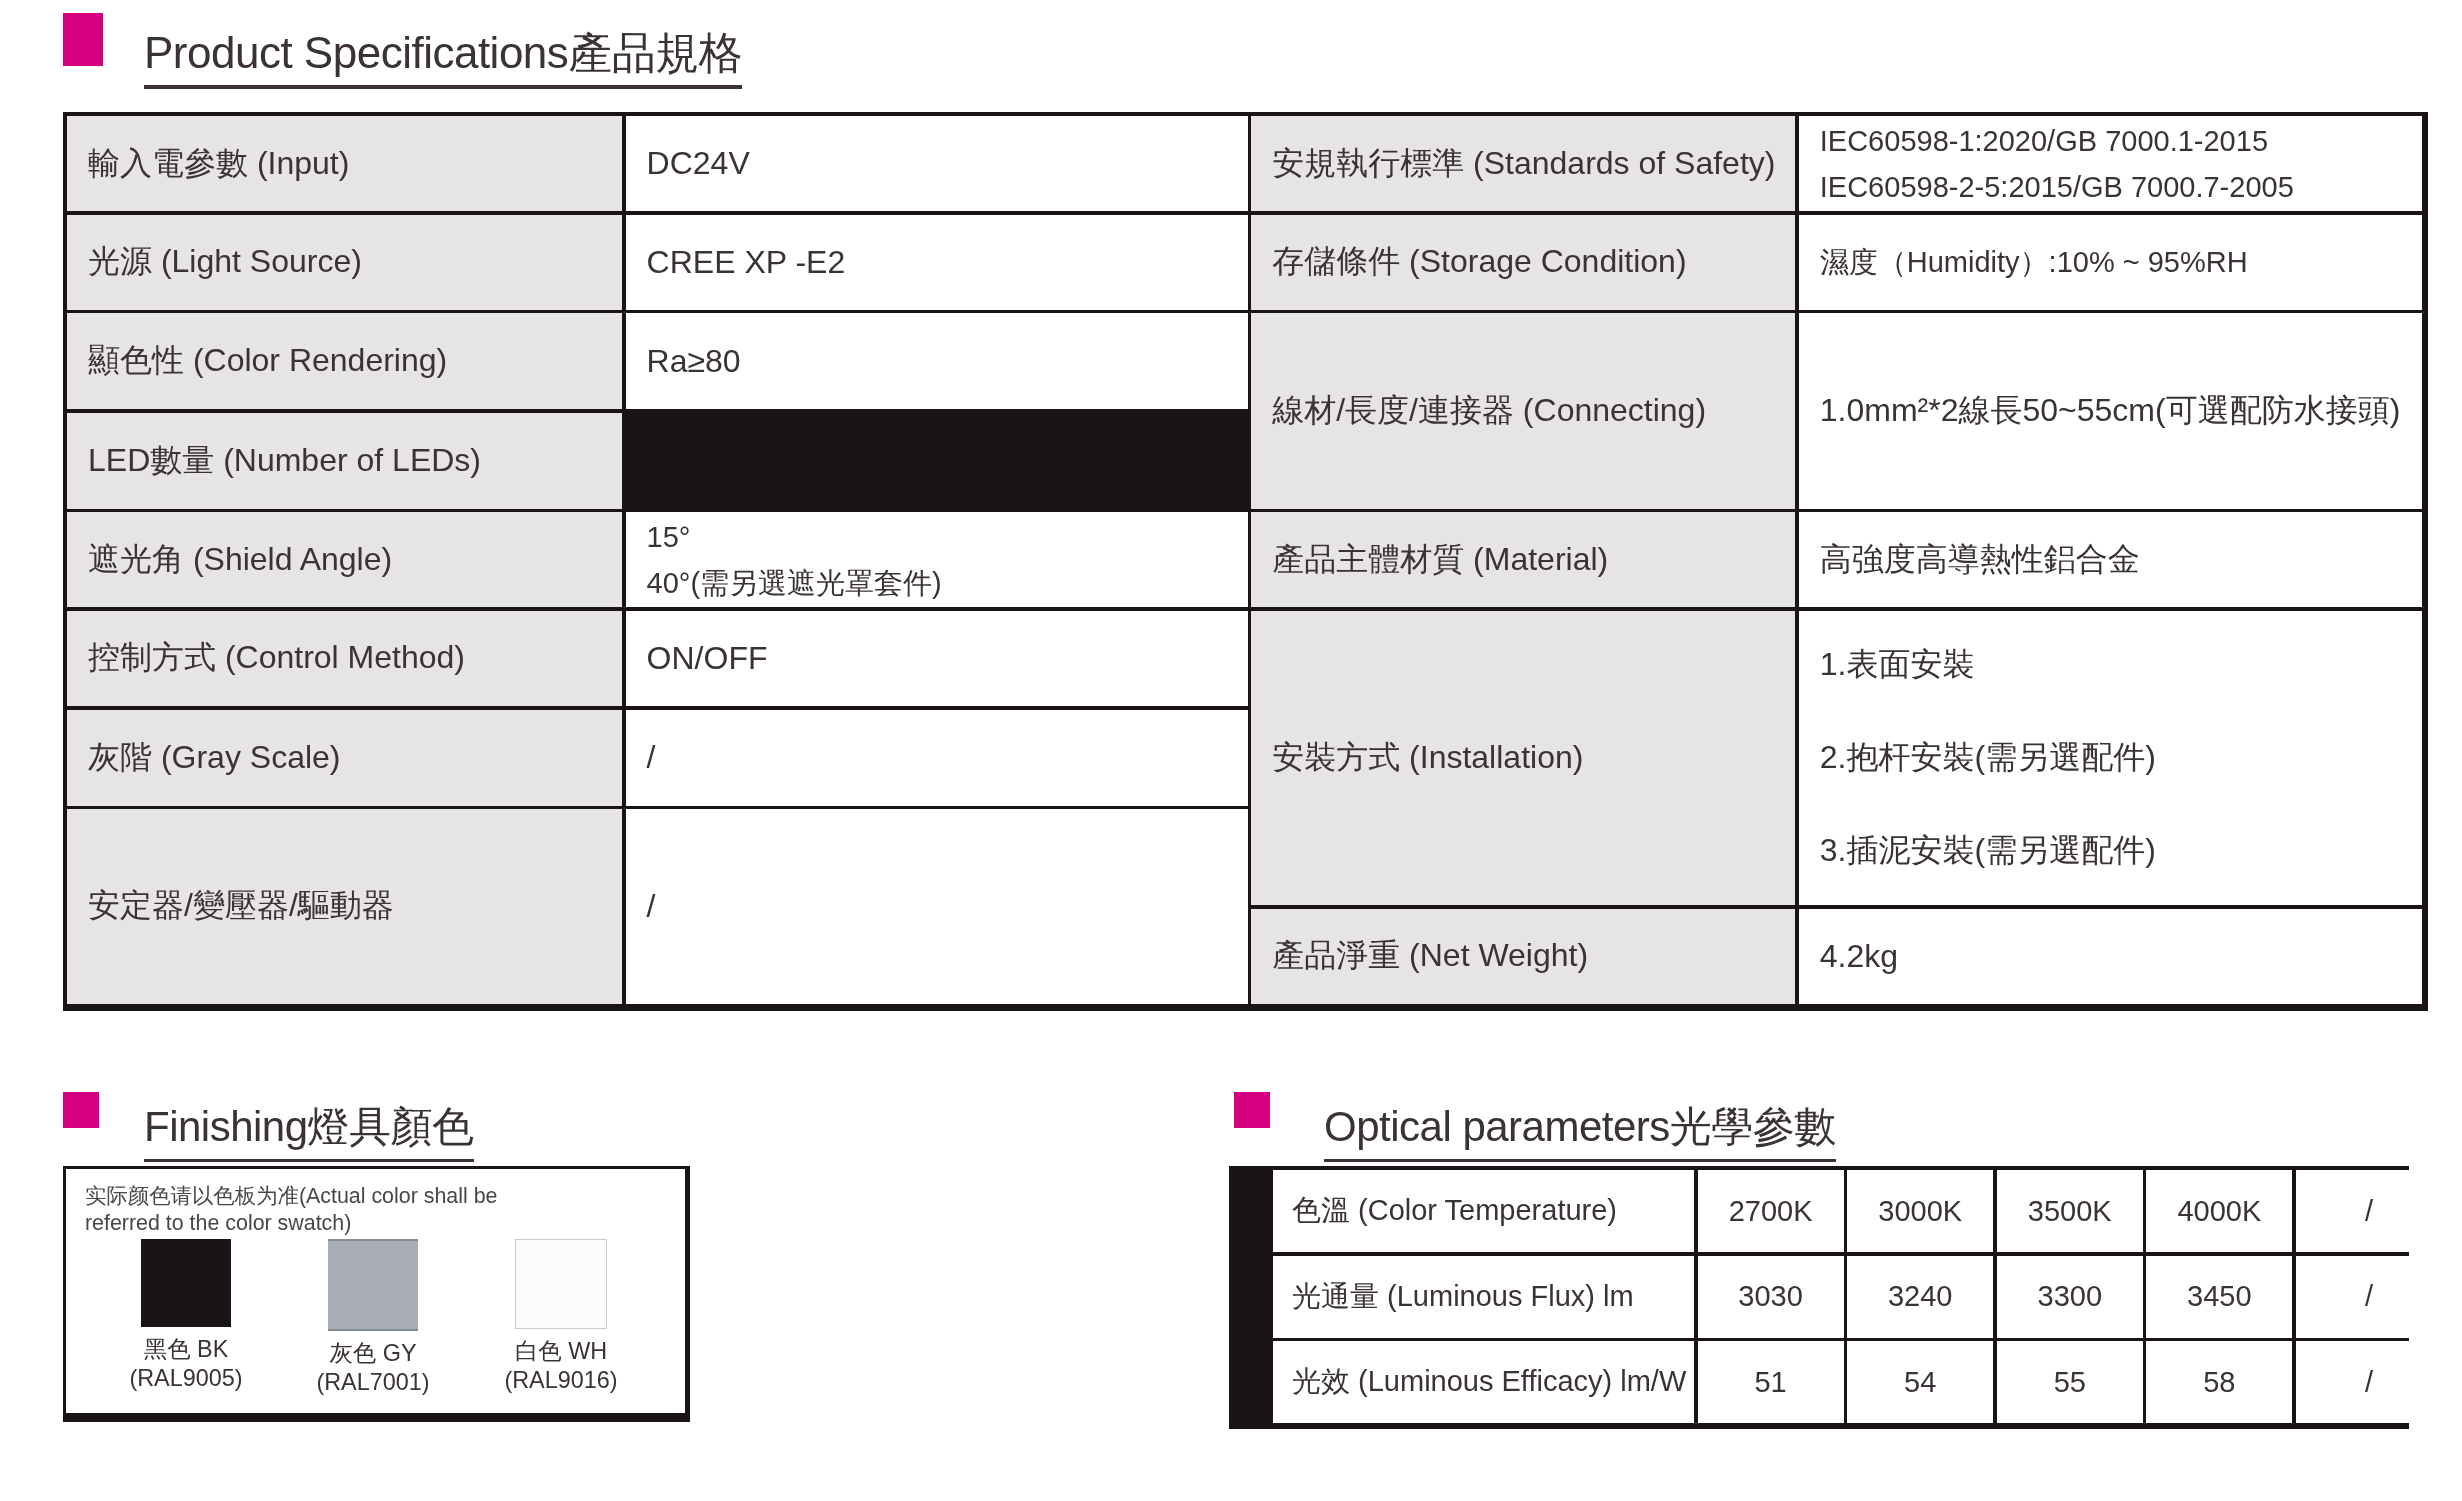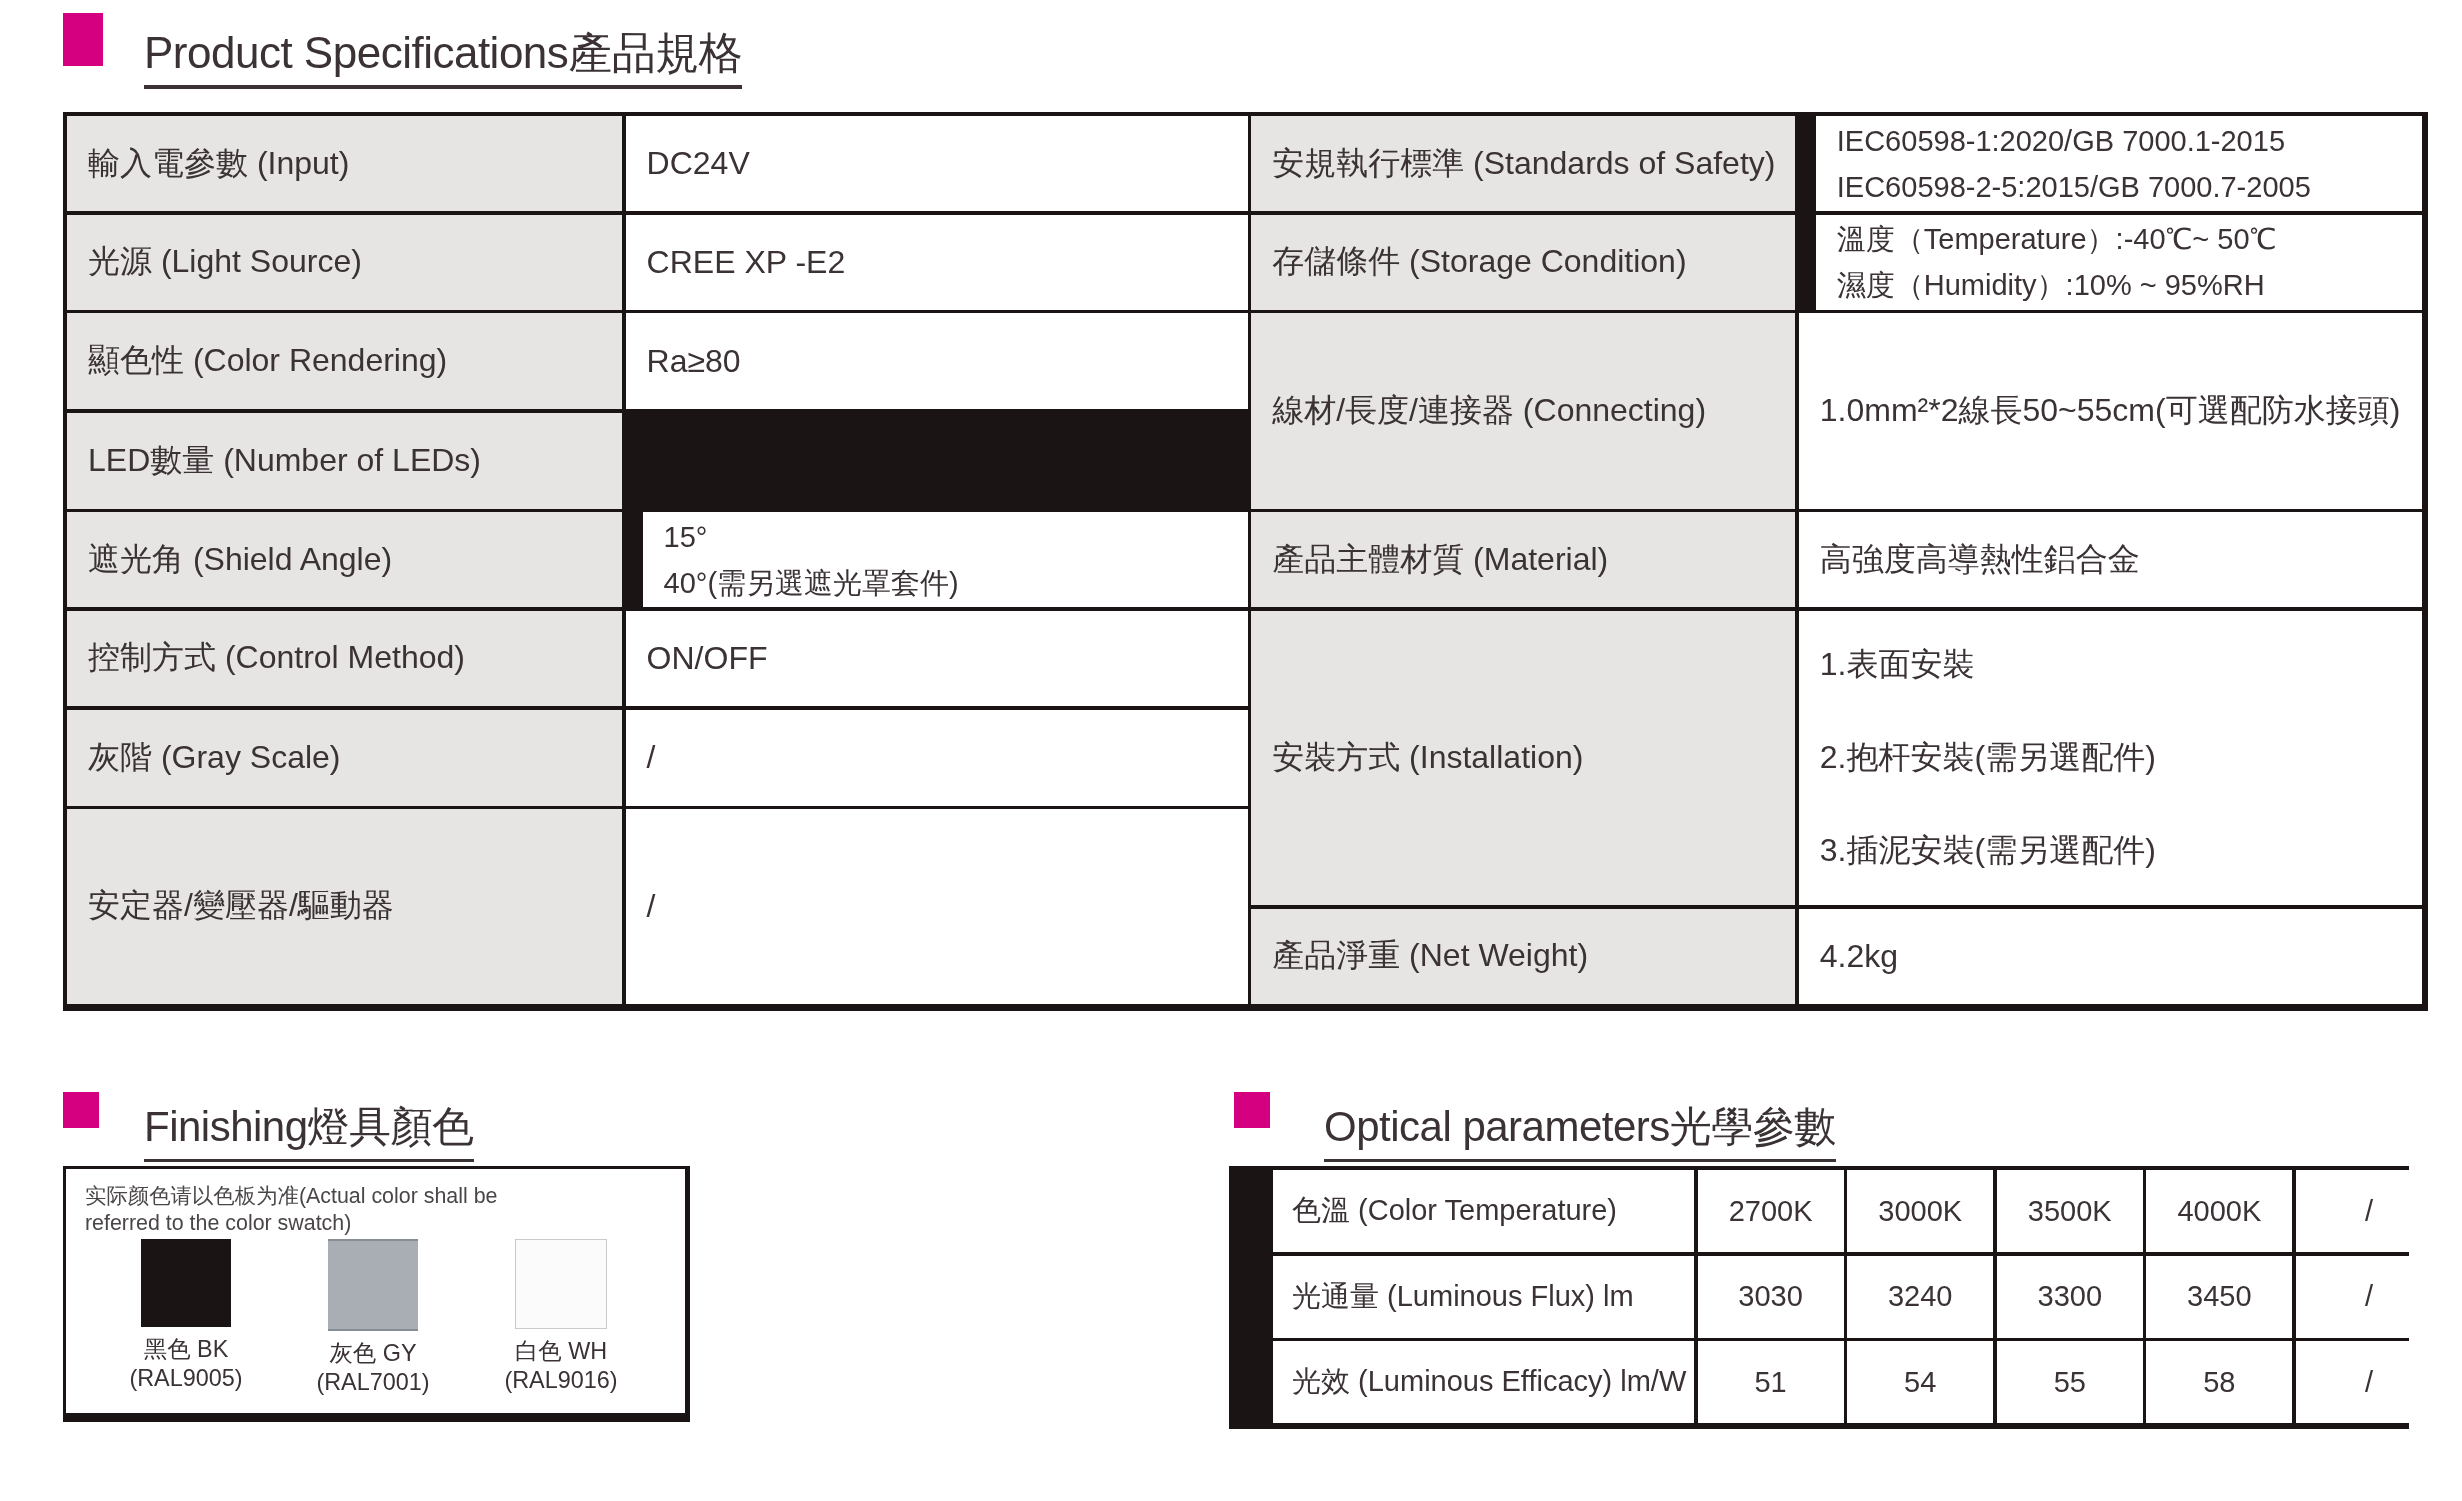--- a/index.html
+++ b/index.html
@@ -14,21 +14,21 @@
   .h-fin{left:128px;top:1087px;}
   .h-opt{left:1308px;top:1087px;}
 
   
   .grid{position:absolute;display:grid;background:#1B1415;border:4.7px solid #1B1415;gap:3.6px;box-sizing:border-box;}
   .main{left:63px;top:112px;width:2365px;height:899px;
         grid-template-columns:555px 622px 544px 623px;
         grid-template-rows:95px 95px 96px 96px 95px 95px 96px 96px 95px;}
   .cell{display:flex;align-items:center;background:#ffffff;font-size:32px;padding:0 21px;white-space:nowrap;overflow:hidden;}
   .lab{background:#E6E5E4;}
-  .two{flex-direction:column;align-items:flex-start;justify-content:center;font-size:29px;line-height:46px;margin-left:17px;}
+  .two{flex-direction:column;align-items:flex-start;justify-content:center;font-size:29px;line-height:46px;}
   .vspread{flex-direction:column;align-items:flex-start;justify-content:space-between;padding:32px 21px;}
 
   
   .opt{left:1229px;top:1166px;width:1180px;height:263px;
        grid-template-columns:421px 146px 146px 146px 146px 146px;
        grid-template-rows:82px 82px 82px;padding-left:40px;}
   .ocell{display:flex;align-items:center;background:#ffffff;font-size:29px;white-space:nowrap;overflow:hidden;}
   .olab{padding:0 19px;}
   .oval{justify-content:center;}
 
@@ -80,21 +80,20 @@
   <div class="cell" style="grid-area:8/2/10/3">/</div>
 
   <div class="cell lab" style="grid-area:1/3/2/4">安規執行標準 (Standards of Safety)</div>
   <div class="cell two" style="grid-area:1/4/2/5">
     <div>IEC60598-1:2020/GB 7000.1-2015</div>
     <div>IEC60598-2-5:2015/GB 7000.7-2005</div>
   </div>
 
   <div class="cell lab" style="grid-area:2/3/3/4">存儲條件 (Storage Condition)</div>
   <div class="cell two" style="grid-area:2/4/3/5">
-    <div>溫度（Temperature）:-40℃~ 50℃</div>
     <div>濕度（Humidity）:10% ~ 95%RH</div>
   </div>
 
   <div class="cell lab" style="grid-area:3/3/5/4">線材/長度/連接器 (Connecting)</div>
   <div class="cell" style="grid-area:3/4/5/5">1.0mm²*2線長50~55cm(可選配防水接頭)</div>
 
   <div class="cell lab" style="grid-area:5/3/6/4">產品主體材質 (Material)</div>
   <div class="cell" style="grid-area:5/4/6/5">高強度高導熱性鋁合金</div>
 
   <div class="cell lab" style="grid-area:6/3/9/4">安裝方式 (Installation)</div>

